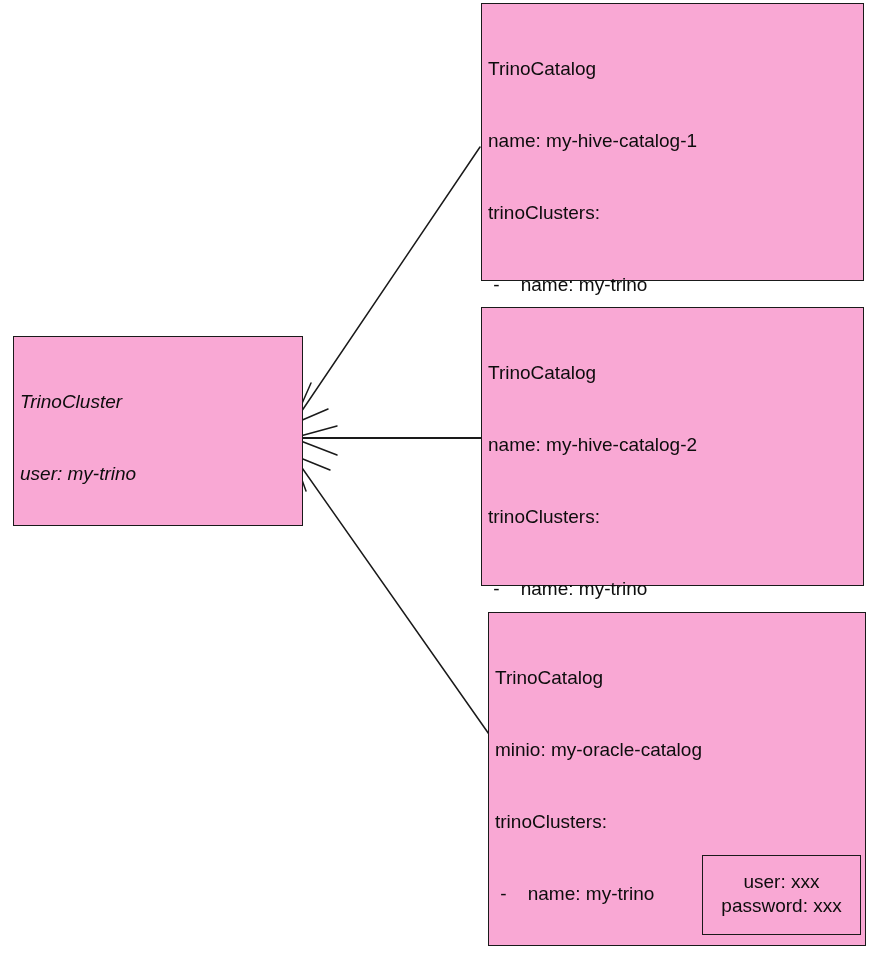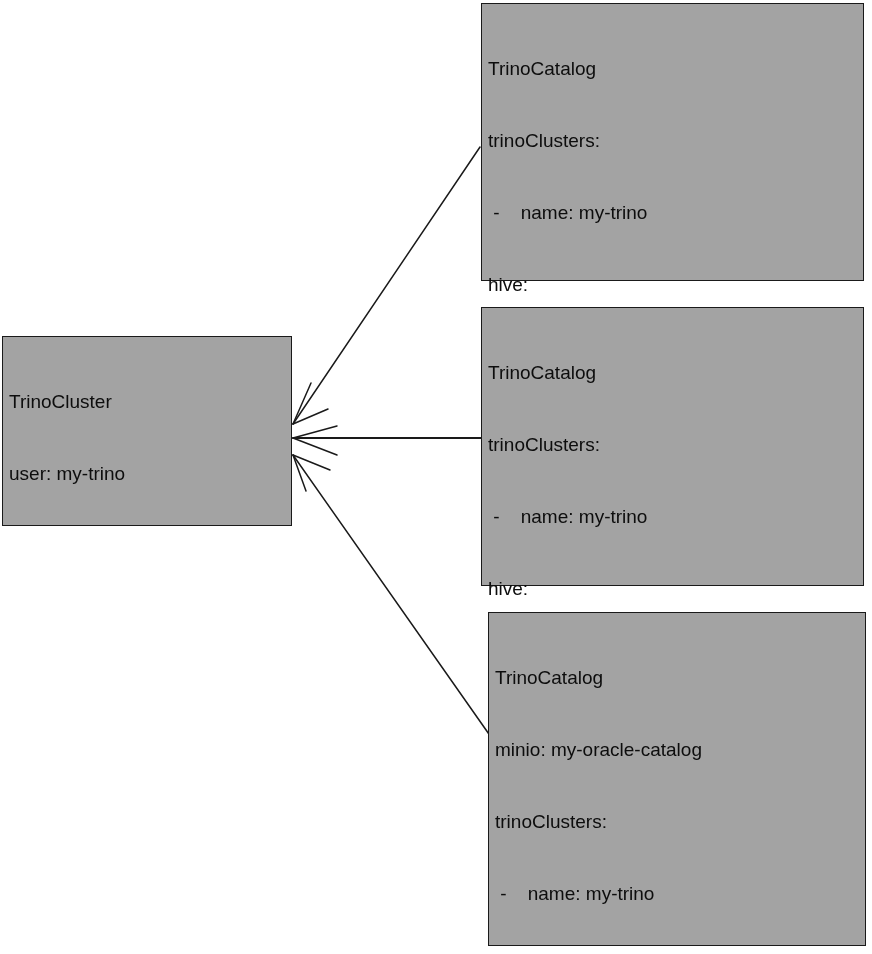--- a/index.html
+++ b/index.html
@@ -22,44 +22,45 @@
     position: absolute;
     left: 0;
     top: 0;
     width: 872px;
     height: 954px;
     pointer-events: none;
   }
   .node {
     position: absolute;
     box-sizing: border-box;
-    background: #a3a3a3;
+    background: #f9a8d4;
     border: 1.6px solid #1a1a1a;
   }
   .node-text {
     position: absolute;
     left: 6px;
     top: 5px;
     right: 3px;
     font-size: 19px;
     line-height: 24px;
     color: #0d0d0d;
     white-space: pre;
     letter-spacing: 0px;
   }
   .node-text .line {
     display: block;
     height: 24px;
   }
   
   #node-trino-cluster {
-    left: 2px;
+    left: 13px;
     top: 336px;
     width: 290px;
     height: 190px;
+    font-style: italic;
   }
   
   #node-catalog-hive-1 {
     left: 481px;
     top: 3px;
     width: 383px;
     height: 278px;
   }
   #node-catalog-hive-2 {
     left: 481px;
@@ -127,33 +128,35 @@
   <div class="node" id="node-trino-cluster">
     <div class="node-text">
       <span class="line">TrinoCluster</span>
       <span class="line">user: my-trino</span>
     </div>
   </div>
 
   <div class="node" id="node-catalog-hive-1">
     <div class="node-text">
       <span class="line">TrinoCatalog</span>
+      <span class="line">name: my-hive-catalog-1</span>
       <span class="line">trinoClusters:</span>
       <span class="line"> -    name: my-trino</span>
       <span class="line">hive:</span>
       <span class="line">   s3: # S3ConnnectionSpec</span>
       <span class="line">      inline:</span>
       <span class="line">         host: minio</span>
       <span class="line">   metastore: # whatever</span>
     </div>
   </div>
 
   <div class="node" id="node-catalog-hive-2">
     <div class="node-text">
       <span class="line">TrinoCatalog</span>
+      <span class="line">name: my-hive-catalog-2</span>
       <span class="line">trinoClusters:</span>
       <span class="line"> -    name: my-trino</span>
       <span class="line">hive:</span>
       <span class="line">   hdfs:</span>
       <span class="line">      # TBD</span>
       <span class="line">   metastore: # whatever</span>
     </div>
   </div>
 
   <div class="node" id="node-catalog-oracle">
@@ -161,14 +164,20 @@
       <span class="line">TrinoCatalog</span>
       <span class="line">minio: my-oracle-catalog</span>
       <span class="line">trinoClusters:</span>
       <span class="line"> -    name: my-trino</span>
       
       
       
     </div>
   </div>
 
+  <div class="node" id="node-secret">
+    <div class="node-text centered">
+      <span class="line">user: xxx</span>
+      <span class="line">password: xxx</span>
+    </div>
+  </div>
 
 </div>
 
 </body></html>

